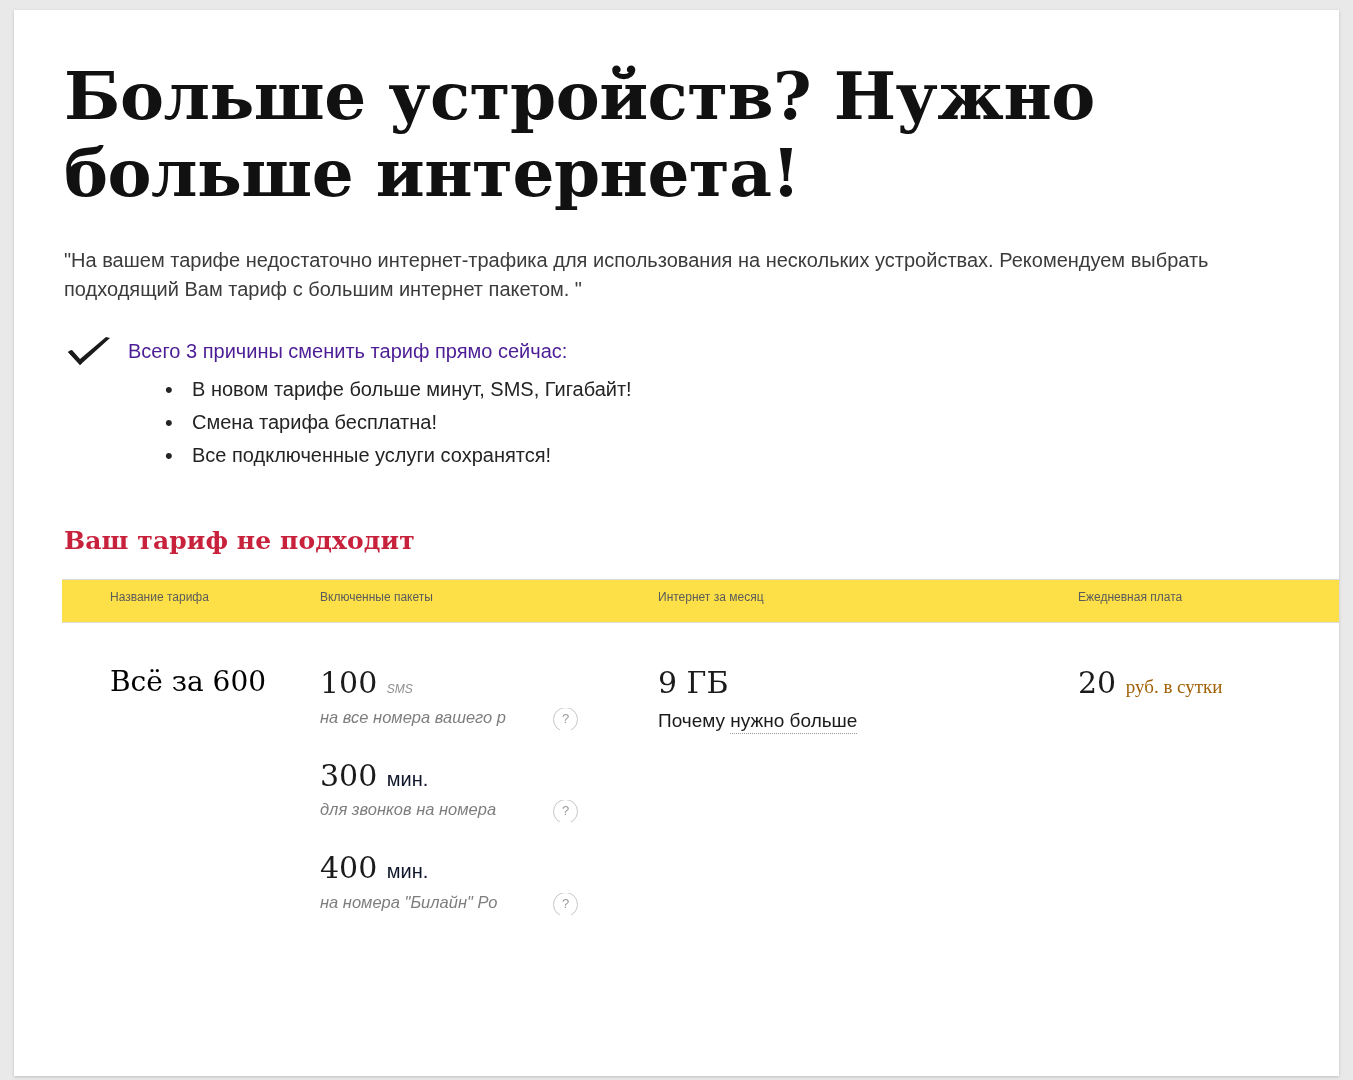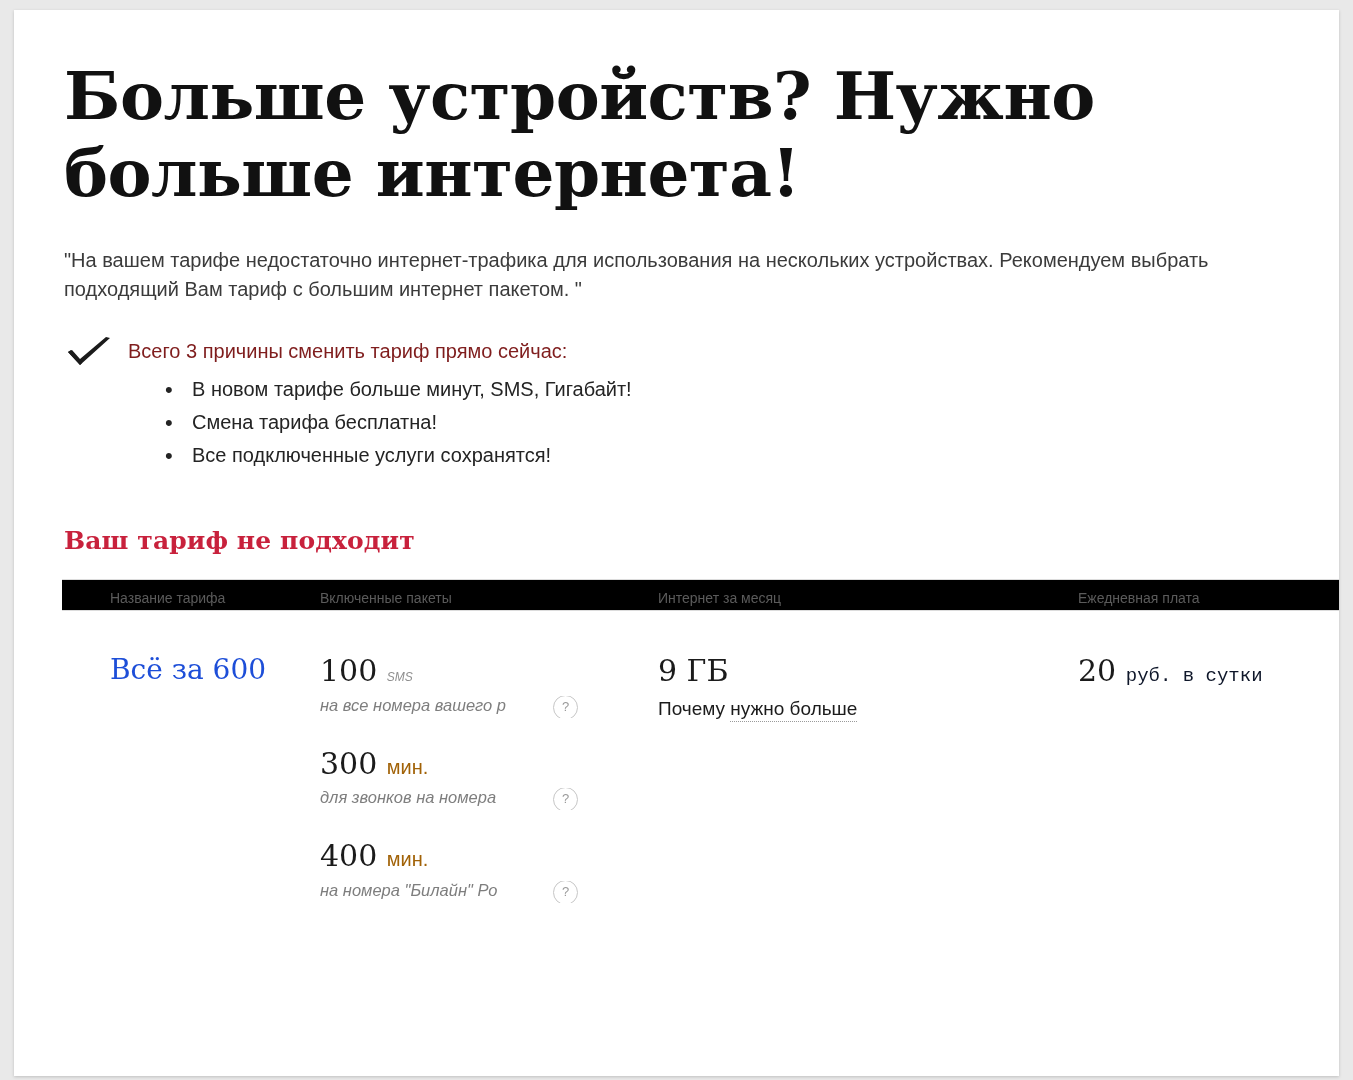--- a/index.html
+++ b/index.html
@@ -55,21 +55,21 @@
   }
   .check-icon {
     position: absolute;
     left: 2px;
     top: 0px;
     width: 46px;
     height: 34px;
   }
   .reasons-title {
     font-size: 20px;
-    color: #7f1d1d;
+    color: #4c1d95;
     margin: 0 0 8px 0;
     padding-left: 64px;
     line-height: 1.4;
   }
   .reasons-list {
     margin: 6px 0 0 0;
     padding-left: 128px;
     list-style: none;
   }
   .reasons-list li {
@@ -100,60 +100,60 @@
   
   .tariff-table {
     width: 1279px;
     margin-left: -2px;
     border-collapse: collapse;
     table-layout: fixed;
   }
   .tariff-table thead th {
     text-align: left;
     font-weight: normal;
-    font-size: 14px;
+    font-size: 12px;
     color: #5b5b5b;
-    padding: 10px 0 4px 0;
+    padding: 10px 0 18px 0;
     border-bottom: 1px solid #dcdcdc;
     border-top: 1px solid #dcdcdc;
-    background: #000000;
+    background: #fde047;
     vertical-align: middle;
   }
   .tariff-table thead th:first-child { padding-left: 48px; }
   .col-name   { width: 258px; }
   .col-pack   { width: 338px; }
   .col-net    { width: 420px; }
   .col-fee    { width: 263px; }
 
   .tariff-table tbody td {
     vertical-align: top;
     padding: 44px 0 30px 0;
   }
   .tariff-table tbody td:first-child { padding-left: 48px; }
 
   .tariff-name {
     font-family: "DejaVu Serif", "Liberation Serif", serif;
     font-size: 28px;
-    color: #1d4ed8;
+    color: #000000;
     line-height: 1.1;
   }
 
   .pack-block { margin-bottom: 30px; }
   .pack-block:last-child { margin-bottom: 0; }
   .pack-main {
     font-family: "DejaVu Serif", "Liberation Serif", serif;
     font-size: 30px;
     color: #1b1b1b;
     line-height: 1.05;
     white-space: nowrap;
   }
   .pack-main .unit {
     font-family: "Liberation Sans", sans-serif;
     font-size: 20px;
-    color: #a16207;
+    color: #0f172a;
   }
   .pack-main .unit-it {
     font-family: "Liberation Sans", sans-serif;
     font-style: italic;
     font-size: 12px;
     color: #8e8e8e;
   }
   .pack-note {
     position: relative;
     margin-top: 9px;
@@ -211,23 +211,23 @@
   }
 
   .fee-main {
     font-family: "DejaVu Serif", "Liberation Serif", serif;
     font-size: 30px;
     color: #1b1b1b;
     line-height: 1.05;
     white-space: nowrap;
   }
   .fee-main .unit {
-    font-family: Liberation Mono, monospace;
+    font-family: Liberation Serif, serif;
     font-size: 19px;
-    color: #0f172a;
+    color: #a16207;
   }
 </style>
 </head>
 <body>
 
 <div class="page">
   <div class="inner">
 
     <h1 class="headline">Больше устройств? Нужно больше интернета!</h1>
 

